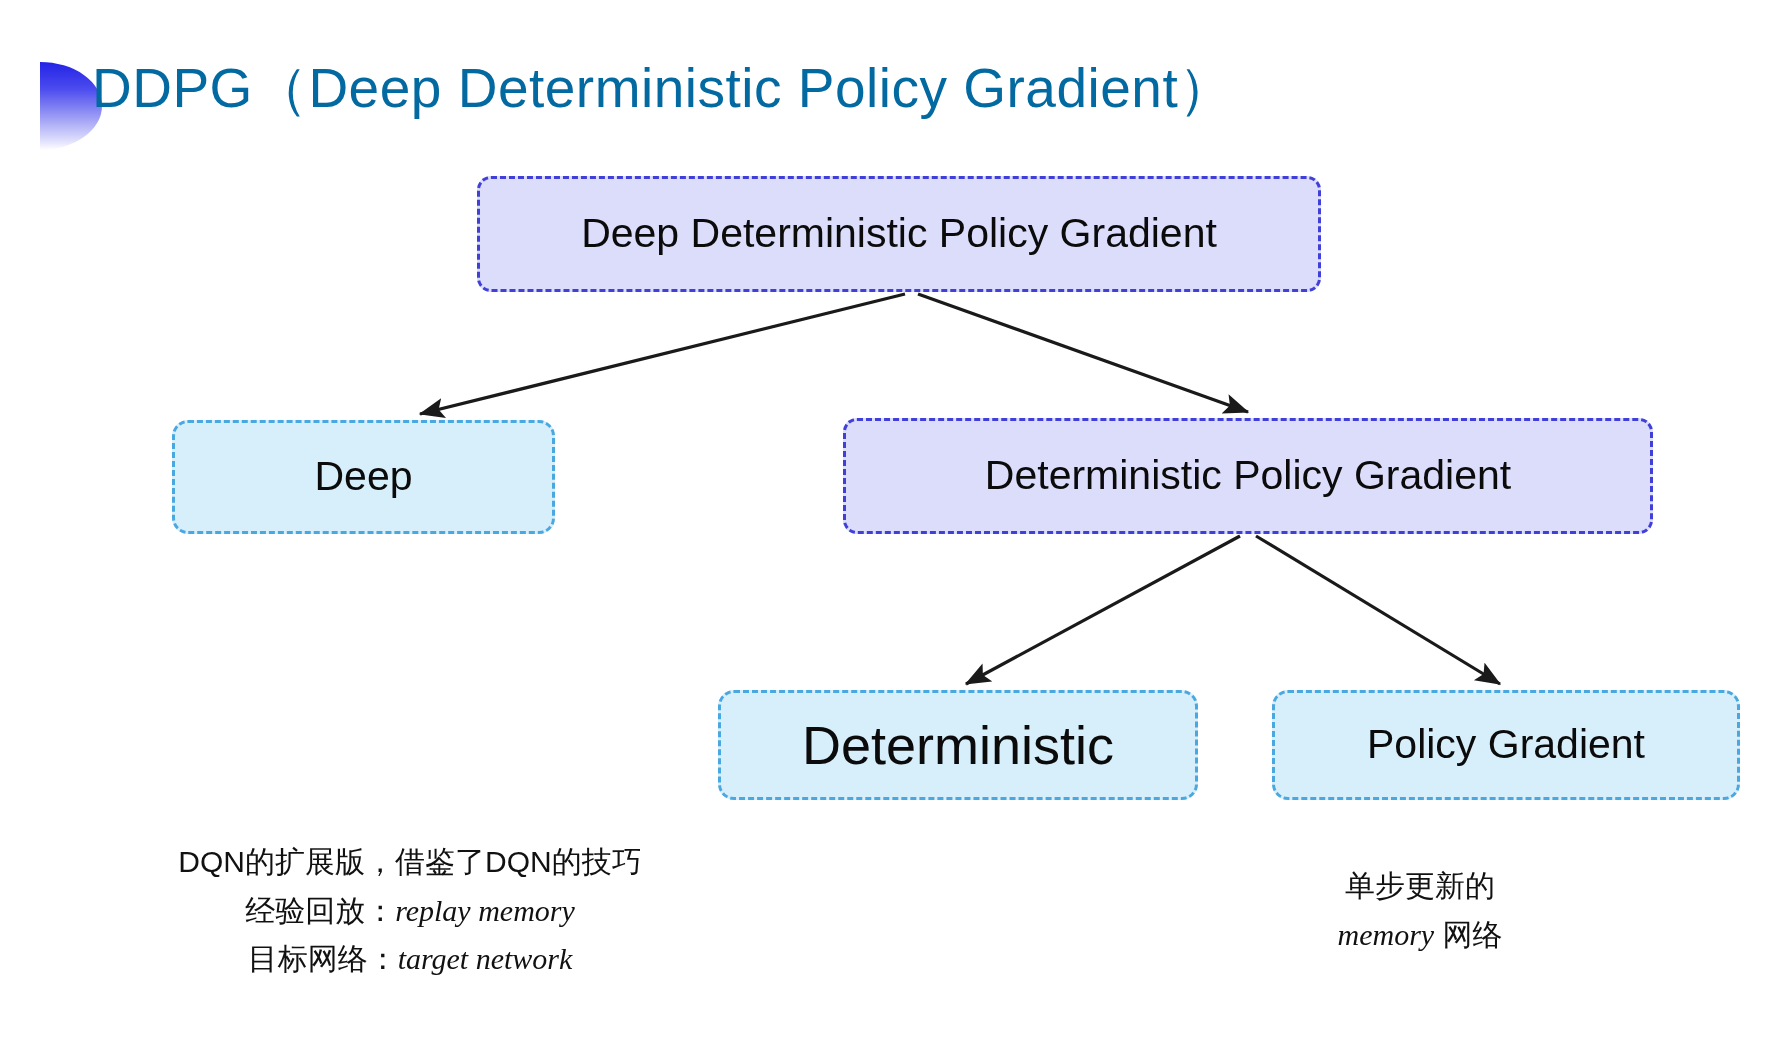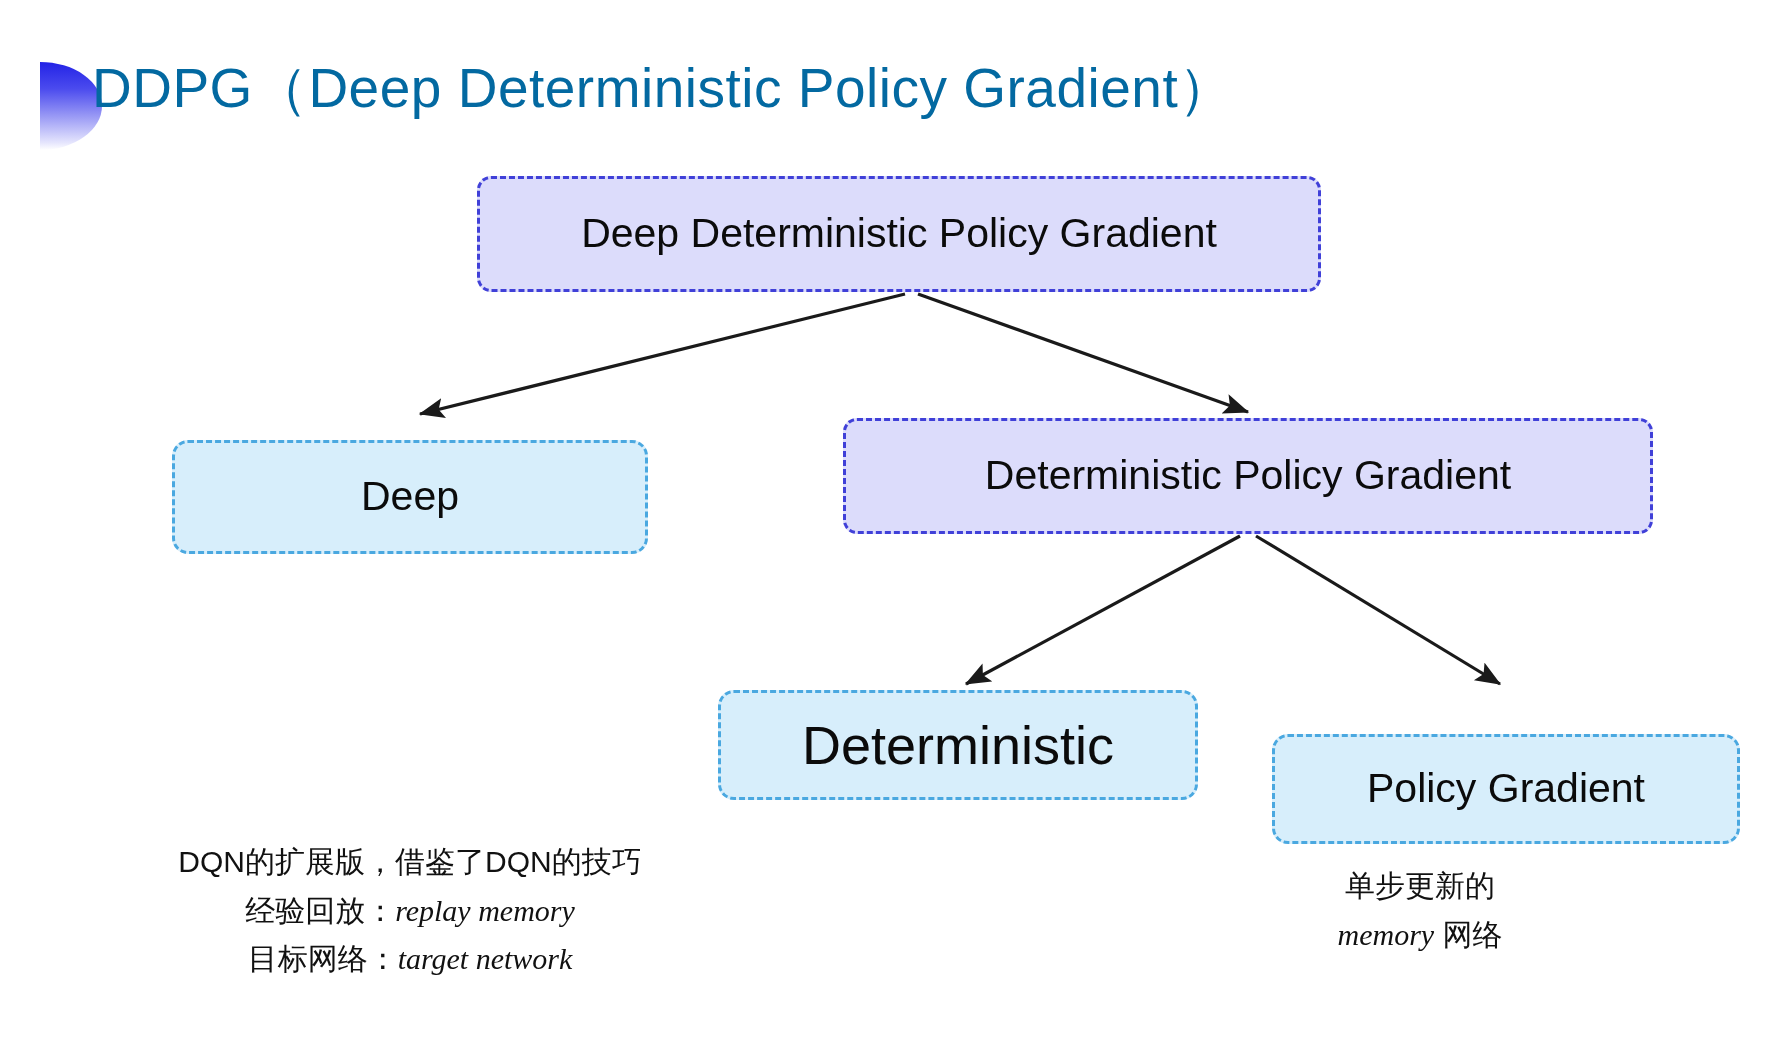--- a/index.html
+++ b/index.html
@@ -62,24 +62,24 @@
     border: 3px dashed #4040d8;
     border-radius: 14px;
   }
   .node.blue {
     background: #d7eefb;
     border: 3px dashed #4aa8e0;
     border-radius: 16px;
   }
 
   #node-root      { left: 430px; top: 176px;  width: 844px; height: 116px; font-size: 41px; margin-left: 47px; }
-  #node-deep      { left: 172px; top: 420px;  width: 476px; height: 114px; font-size: 41px; margin-top: 20px; }
+  #node-deep      { left: 172px; top: 420px;  width: 383px; height: 114px; font-size: 41px; }
   #node-dpg       { left: 843px; top: 418px;  width: 810px; height: 116px; font-size: 41px; }
   #node-det       { left: 718px; top: 690px;  width: 480px; height: 110px; font-size: 54px; }
-  #node-pg        { left: 1272px; top: 690px; width: 468px; height: 110px; font-size: 41px; margin-top: 44px; }
+  #node-pg        { left: 1272px; top: 690px; width: 468px; height: 110px; font-size: 41px; }
 
   
   #arrows {
     position: absolute;
     left: 0;
     top: 0;
     width: 1778px;
     height: 1056px;
     pointer-events: none;
   }

